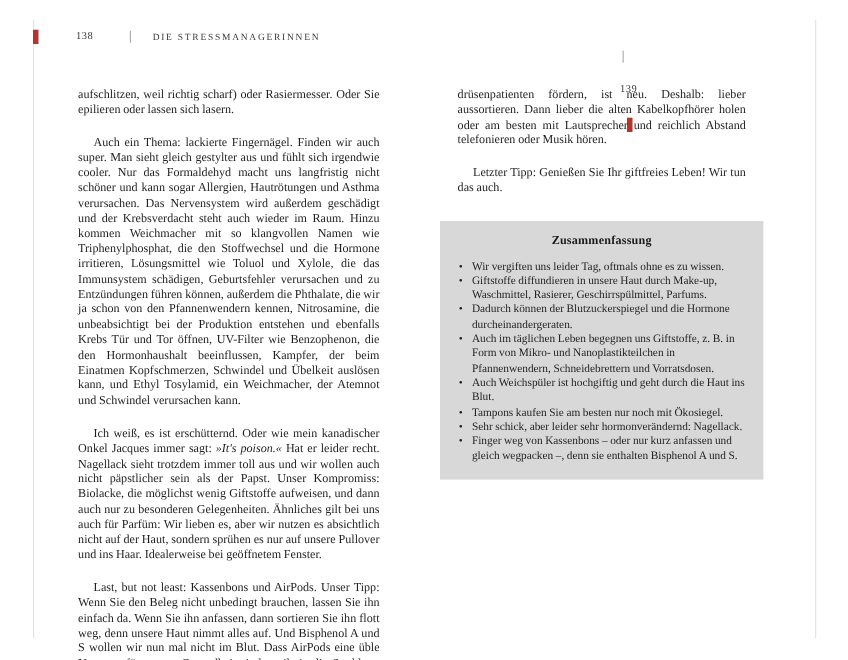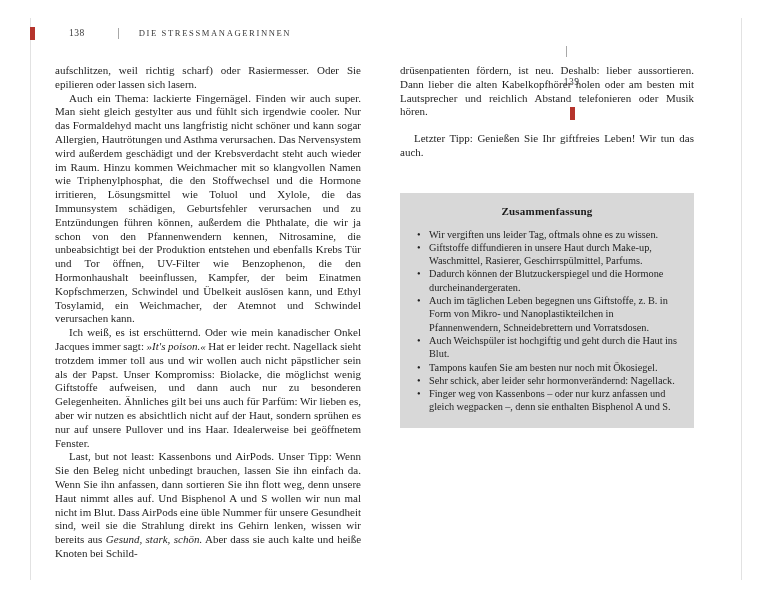--- a/index.html
+++ b/index.html
@@ -18,25 +18,25 @@
   .header-right .pagenum{margin-right:2px;}
   .rule{display:inline-block;width:1px;height:11px;background:#a8a8a8;flex:0 0 auto;}
   .header-left .rule{margin-left:13px;}
   .header-right .rule{margin-right:13px;}
   .running-head{flex:1 1 auto;text-align:left;font-size:8.6px;letter-spacing:1.6px;color:#3a3a3a;white-space:nowrap;overflow:hidden;}
 
   .body{position:absolute;top:64px;font-size:11px;line-height:13.8px;text-align:justify;
         hyphens:auto;-webkit-hyphens:auto;word-spacing:-0.2px;}
   .body-left{left:55px;width:306px;}
   .body-right{left:400px;width:294px;}
-  .para{margin:0;}
+  .para{margin:16px;}
   .para.indent{text-indent:14px;}
   .para.tip{margin-top:13px;}
 
-  .summary-box{margin-top:33px;background:#d8d8d8;padding:12px 16px 14px 16px;text-align:left;}
+  .summary-box{margin-top:22px;background:#d8d8d8;padding:12px 16px 14px 16px;text-align:left;}
   .box-title{text-align:center;font-weight:bold;font-size:11px;letter-spacing:0.2px;margin-bottom:9px;color:#1a1a1a;}
   .box-list{list-style:none;margin:0;padding:0;font-size:10.3px;line-height:13.3px;text-align:left;hyphens:auto;-webkit-hyphens:auto;}
   .box-list li{position:relative;padding-left:13px;}
   .box-list .b{position:absolute;left:1px;top:0;}
 </style>
 </head>
 <body>
 
 <div class="spread">
 

